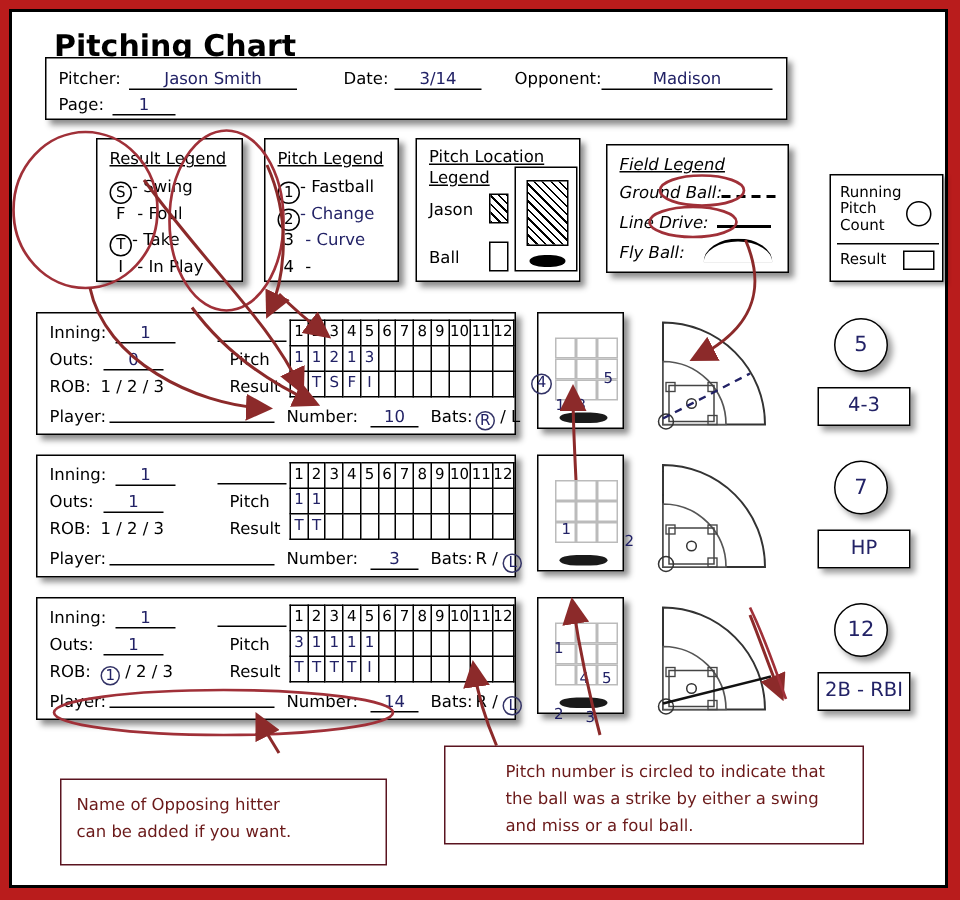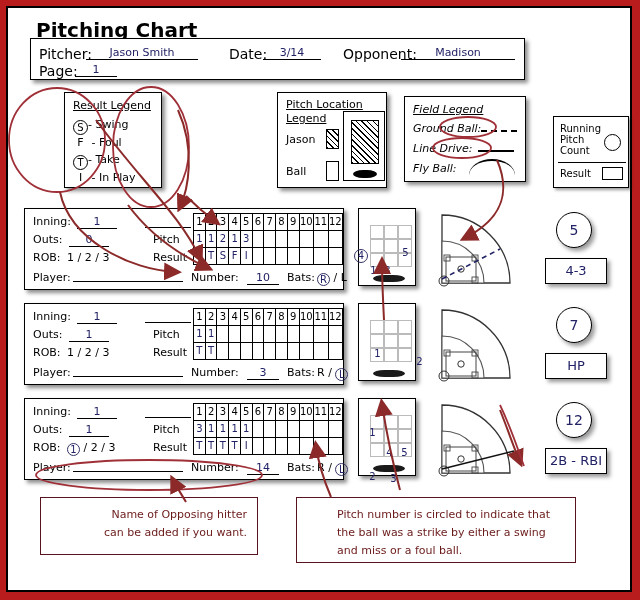--- a/index.html
+++ b/index.html
@@ -45,21 +45,21 @@
     left:395px; top:22px;
     font-weight:bold;
     font-size:12px;
   }
   .copyright .c{
     font-weight:normal;
     font-size:12px;
   }
   
   #infobox{ left:30px; top:38px; width:495px; height:42px; }
-  .lbl{ position:absolute; font-size:14px; color:#000; white-space:nowrap;}
+  .lbl{ position:absolute; font-size:11px; color:#000; white-space:nowrap;}
   .fill{
     position:absolute;
     color:#222266;
     font-size:11px;
     text-align:center;
     border-bottom:1px solid #000;
     white-space:nowrap;
     box-sizing:border-box;
   }
   
@@ -274,21 +274,21 @@
   .noteBox{
     position:absolute;
     border:1.5px solid #5a1420;
     background:#fff;
     color:#6b1a1a;
     box-sizing:border-box;
     font-size:11px;
     line-height:18px;
     padding:8px 10px;
   }
-  #note1{ left:40px; top:497px; width:218px; height:58px;text-align:right; }
+  #note1{ left:40px; top:519px; width:218px; height:58px; }
   #note2{ left:296px; top:497px; width:280px; height:66px;padding-left:40px; }
   .ovl{ position:absolute; left:0; top:0; width:640px; height:600px; pointer-events:none;}
 </style>
 </head>
 <body>
 
 <div id="page">
   <div class="frame"></div>
 
   <div class="title">Pitching Chart</div>
@@ -316,20 +316,35 @@
       <span style="display:inline-block;width:15px;text-align:center;">F</span> <span>- Foul</span>
     </div>
     <div class="lg-item" style="top:60px;">
       <span class="circ-glyph">T</span><span>- Take</span>
     </div>
     <div class="lg-item" style="top:78px;">
       <span style="display:inline-block;width:15px;text-align:center;">I</span> <span>- In Play</span>
     </div>
   </div>
 
+  <div class="box" id="pitchLegend">
+    <div class="lg-title">Pitch Legend</div>
+    <div class="lg-item" style="top:25px;">
+      <span class="circ-glyph">1</span><span>- Fastball</span>
+    </div>
+    <div class="lg-item" style="top:43px;">
+      <span class="circ-glyph">2</span><span class="blue">- Change</span>
+    </div>
+    <div class="lg-item" style="top:60px;">
+      <span style="display:inline-block;width:15px;text-align:center;">3</span> <span class="blue">- Curve</span>
+    </div>
+    <div class="lg-item" style="top:78px;">
+      <span style="display:inline-block;width:15px;text-align:center;">4</span> <span>-</span>
+    </div>
+  </div>
 
   <div class="box" id="locLegend">
     <div class="lg-title" style="top:5px;">Pitch Location</div>
     <div class="lg-title" style="top:19px;">Legend</div>
 
     <div class="lg-item" style="top:40px;">Jason</div>
     <div class="hatchbox" style="left:48px; top:36px;"></div>
 
     <div class="lg-item" style="top:72px;">Ball</div>
     <div class="emptybox" style="left:48px; top:68px;"></div>

